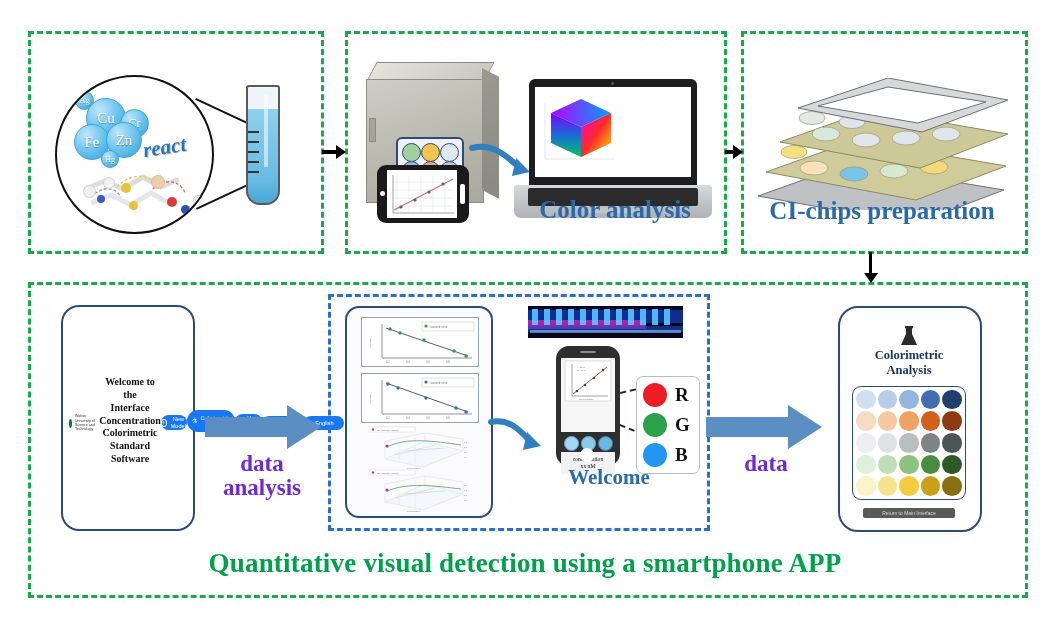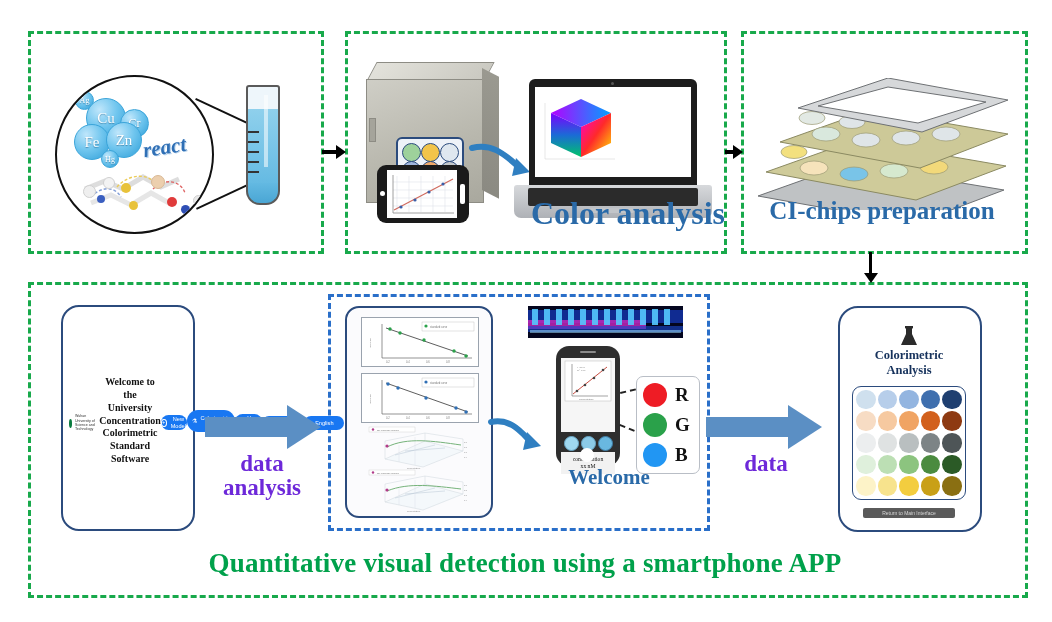--- a/index.html
+++ b/index.html
@@ -251,21 +251,21 @@
       <circle cx="22" cy="44" r="23" fill="#0012d6"></circle>
       <circle cx="48" cy="44" r="23" fill="#e00012"></circle>
     </g>
   </svg>
 </div>
 <div class="abs" style="left:611px;top:82px;width:3px;height:3px;border-radius:50%;background:#555;"></div>
 <div class="laptop-base" style="left:514px;top:185px;width:198px;height:33px;"></div>
 <div class="abs" style="left:528px;top:188px;width:170px;height:18px;background:#2b2b2b;border-radius:2px;"></div>
 <div class="abs" style="left:588px;top:208px;width:46px;height:5px;background:#c2c5c9;border-radius:2px;"></div>
 
-<div class="cap-blue" style="left:505px;top:196px;width:220px;font-size:32px;text-align:right;">Color analysis</div>
+<div class="cap-blue" style="left:505px;top:196px;width:220px;font-size:25px;">Color analysis</div>
 
 <svg class="chiplayer" style="left:752px;top:78px;" width="258" height="132">
 
   <g>
     <polygon points="6,118 96,86 252,112 162,146" fill="#bfc2c4" stroke="#6e7174" stroke-width="1"></polygon>
   </g>
 
   <g>
     <polygon points="14,94 104,62 254,88 164,122" fill="#cfcb9a" stroke="#8b8a62" stroke-width="1"></polygon>
     <ellipse cx="62" cy="90" rx="14" ry="7" fill="#f6e3bb" stroke="#9b9a74" stroke-width=".7"></ellipse>
@@ -296,21 +296,21 @@
 <div class="appphone" style="left:61px;top:305px;width:130px;height:222px;">
   <div class="appscr" style="left:6px;top:6px;width:118px;height:210px;">
     <div style="margin-top:10px;display:flex;align-items:center;gap:3px;">
       <span class="unilogo"></span>
       <span style="font-size:3.6px;color:#333;line-height:1.25;max-width:62px;
                    font-family:'Liberation Sans',sans-serif;">Wuhan University of Science and Technology</span>
     </div>
     <div style="margin-top:6px;text-align:center;color:#111;font-weight:bold;
                 font-size:10px;line-height:1.28;font-family:'Liberation Serif',serif;">
       <div>Welcome to the</div>
-      <div>University</div>
+      <div>Interface</div>
       <div>Concentration</div>
       <div>Colorimetric</div>
       <div>Standard Software</div>
     </div>
     <div class="btn-blue" style="margin-top:9px;width:84px;height:15px;font-size:5.6px;gap:3px;">
       <span style="width:6px;height:6px;border:1px solid #fff;border-radius:50%;
                    display:inline-flex;align-items:center;justify-content:center;
                    font-size:5px;line-height:1;">+</span>
       <span>New Model</span>
     </div>

